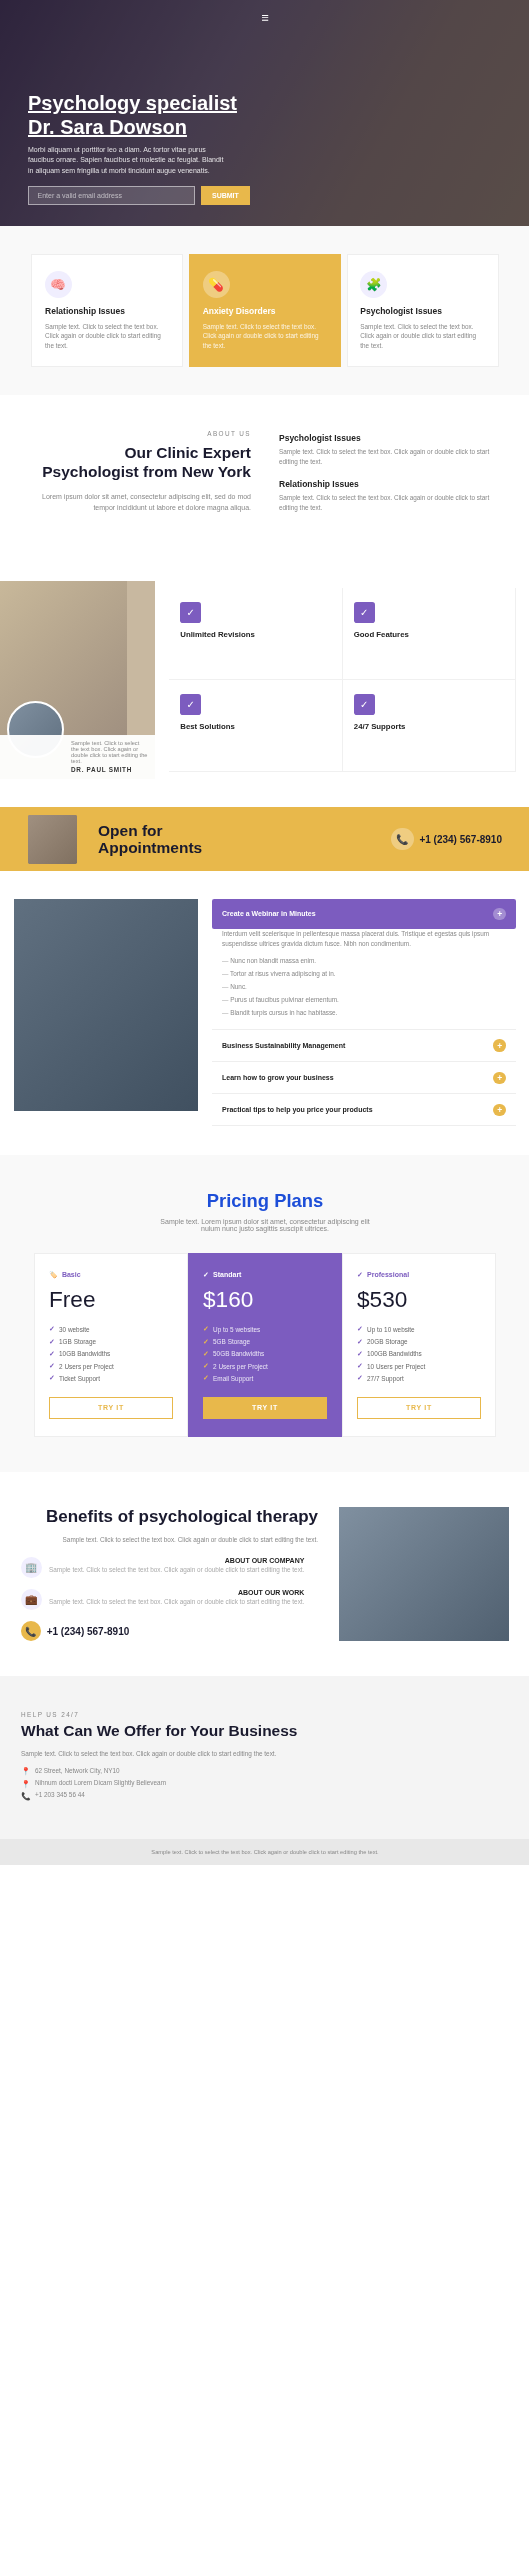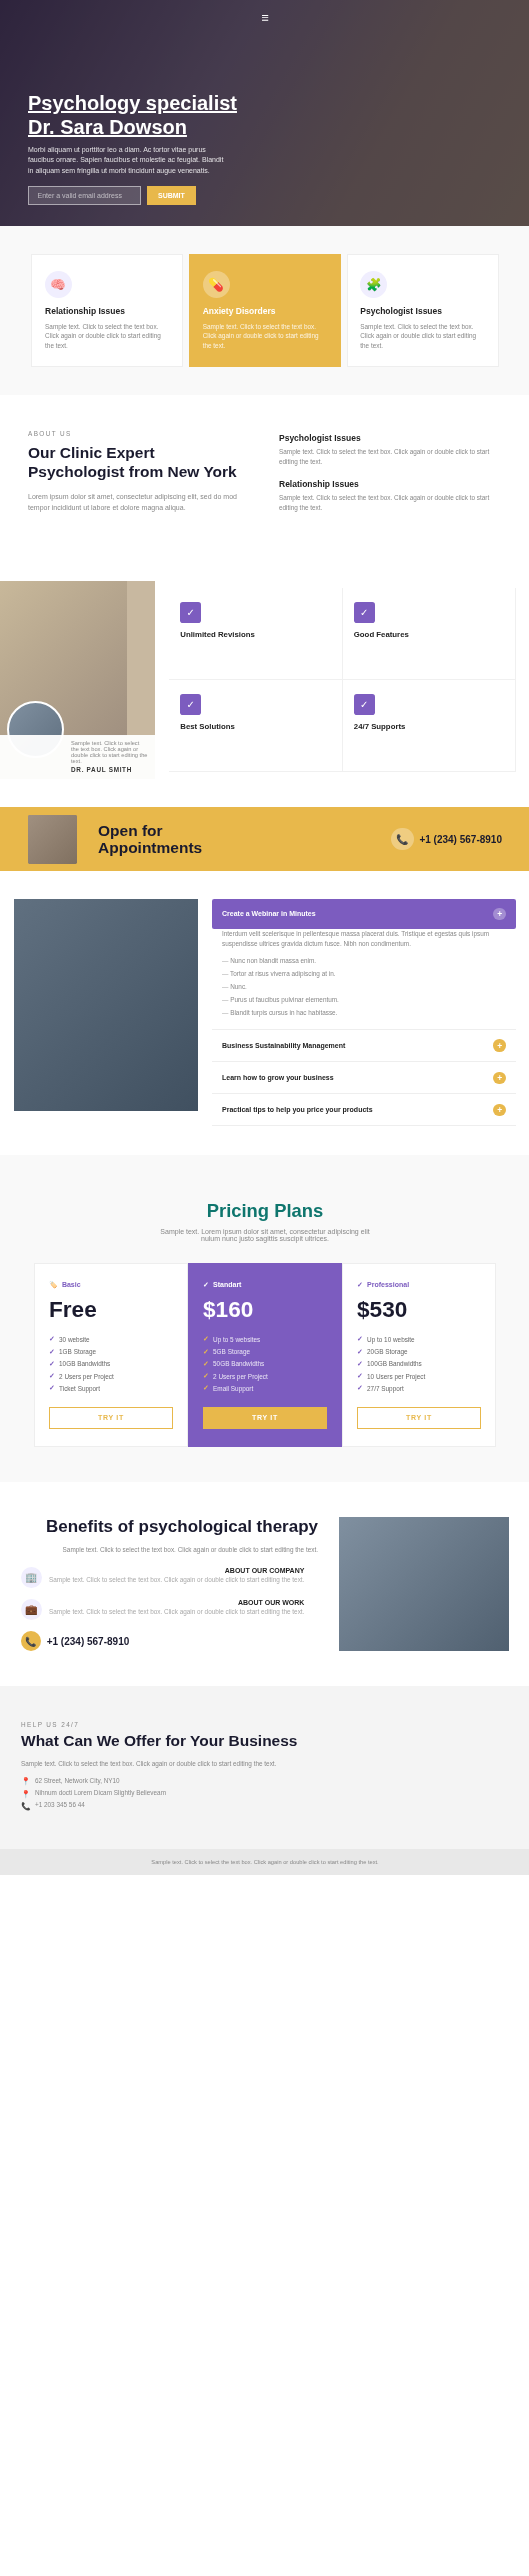--- a/index.html
+++ b/index.html
@@ -44,21 +44,21 @@
       max-width: 198px;
       line-height: 1.5;
     }
     .hero-form { display: flex; gap: 5.7px; }
     .hero-input {
       padding: 5px 8.5px;
       border: 0.7px solid rgba(255,255,255,0.5);
       background: rgba(255,255,255,0.15);
       color: #fff;
       font-size: 7px;
-      width: 113px;
+      width: 167px;
       outline: none;
     }
     .hero-input::placeholder { color: rgba(255,255,255,0.6); }
     .hero-btn {
       background: #e8b84b;
       color: #fff;
       border: none;
       padding: 5px 11.3px;
       font-size: 7px;
       font-weight: 700;
@@ -105,21 +105,21 @@
     }
     .service-card.active .service-text { color: rgba(255,255,255,0.85); }
 
     
     .about-section {
       display: flex;
       padding: 35px 28px;
       gap: 28px;
       background: #fff;
     }
-    .about-left { flex: 1; }
+    .about-left { flex: 1; text-align: right; }
     .about-label { font-size: 6.4px; color: #888; text-transform: uppercase; letter-spacing: 1.4px; margin-bottom: 7px; }
     .about-title { font-size: 15.5px; font-weight: 800; color: #1a1a2e; margin-bottom: 10px; line-height: 1.2; }
     .about-text { font-size: 7px; color: #888; line-height: 1.6; }
     .about-right { flex: 1; padding-top: 2.8px; }
     .about-issue-title { font-size: 8.5px; font-weight: 700; color: #222; margin-bottom: 4.2px; }
     .about-issue-text { font-size: 6.4px; color: #888; line-height: 1.5; margin-bottom: 12.7px; }
 
     
     .features-section {
       display: flex;
@@ -250,38 +250,38 @@
     .accordion-list { list-style: none; padding: 0; }
     .accordion-list li { padding: 1.4px 0; }
     .accordion-list li::before { content: '— '; color: #aaa; }
 
     
     .pricing-section {
       background: #f9f9f9;
       padding: 35px 21px;
       text-align: center;
     }
-    .section-title { font-size: 18.4px; font-weight: 800; color: #0f766e; margin-bottom: 5.7px; margin-top: 10px; }
+    .section-title { font-size: 18.4px; font-weight: 800; color: #1d4ed8; margin-bottom: 5.7px; }
     .section-subtitle { font-size: 7px; color: #888; margin-bottom: 21px; max-width: 226px; margin-left: auto; margin-right: auto; }
     .pricing-cards { display: flex; gap: 0; justify-content: center; }
     .pricing-card {
       width: 154px;
       background: #fff;
       border: 0.7px solid #eee;
       padding: 17px 14px;
       text-align: left;
     }
     .pricing-card.popular { background: #7c5cbf; border-color: #7c5cbf; }
     .plan-badge {
       display: flex; align-items: center; gap: 4.2px;
       font-size: 7px; font-weight: 700; color: #7c5cbf;
       margin-bottom: 8.5px;
     }
     .pricing-card.popular .plan-badge { color: #fff; }
-    .plan-price { font-size: 22.6px; font-weight: 700; color: #1a1a2e; margin-bottom: 10px; }
+    .plan-price { font-size: 22.6px; font-weight: 400; color: #1a1a2e; margin-bottom: 10px; }
     .pricing-card.popular .plan-price { color: #fff; }
     .plan-features { list-style: none; margin-bottom: 12.7px; }
     .plan-features li {
       font-size: 6.4px; color: #666; padding: 2.1px 0;
       display: flex; align-items: center; gap: 4.2px;
     }
     .pricing-card.popular .plan-features li { color: rgba(255,255,255,0.85); }
     .plan-features li::before { content: '✓'; color: #7c5cbf; font-weight: 700; font-size: 7px; }
     .pricing-card.popular .plan-features li::before { color: #e8b84b; }
     .plan-btn {

